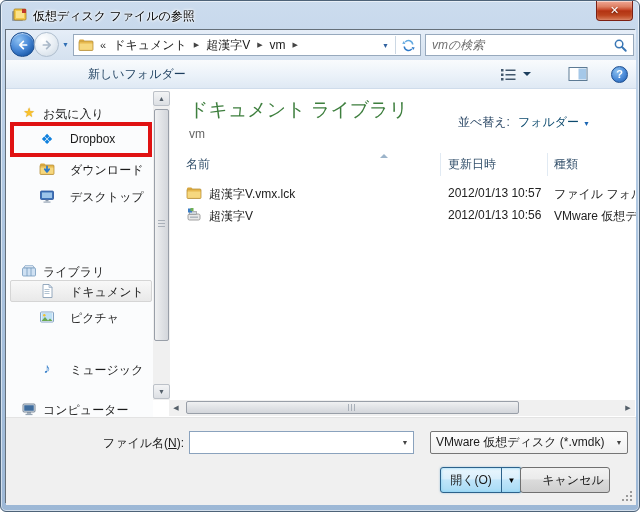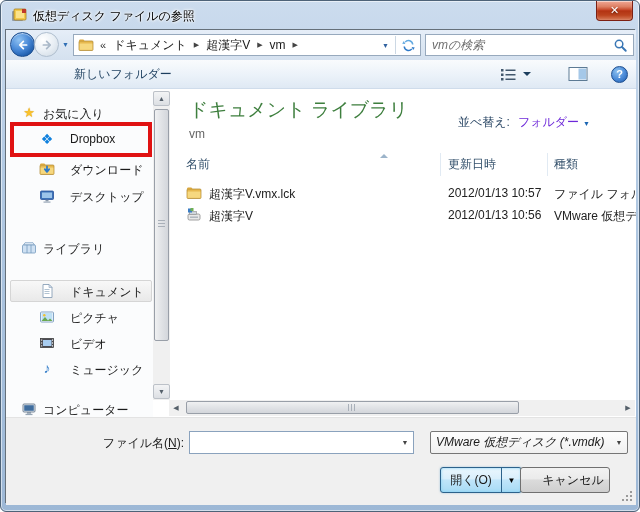--- a/index.html
+++ b/index.html
@@ -54,21 +54,21 @@
   .searchbox input::placeholder { color:#6e6e6e; font-style:italic; opacity:1; }
   .search-ic { margin-right:5px; }
 
   
   .toolbar { position:absolute; left:0; top:30px; width:630px; height:29px;
     background:linear-gradient(180deg,#f9fbfd 0%,#ebf2f9 55%,#dfe9f4 100%);
     border-bottom:1px solid #cfdceb; color:#1c3e5e; }
   .tb-btn { position:absolute; top:0; height:28px; display:flex; align-items:center; gap:5px;
     padding:0 4px; white-space:nowrap; }
   .tb-organize { left:9px;margin-top:27px; }
-  .tb-newfolder { left:64px;font-family:Liberation Mono, monospace; }
+  .tb-newfolder { left:78px;font-family:Liberation Mono, monospace; }
   .tb-caret { width:0; height:0; border-left:4px solid transparent; border-right:4px solid transparent;
     border-top:4px solid #1c3e5e; }
   .tb-views { left:490px; }
   .tb-preview { left:558px; }
   .tb-help { left:601px; }
   .help-circle { width:17px; height:17px; border-radius:50%;
     background:radial-gradient(circle at 35% 30%,#8cc0ee 0%,#4a8ad8 55%,#1d5cab 100%);
     border:1px solid #1c4d8e; color:#fff; font-weight:bold; font-size:11px;
     display:flex; align-items:center; justify-content:center; }
 
@@ -97,21 +97,21 @@
     background:linear-gradient(90deg,#f0f1f2,#e2e4e7 45%,#d3d6db); border:1px solid #999fa8; border-radius:2px; }
   .vthumb::after { content:""; position:absolute; left:3px; top:50%; margin-top:-5px; width:7px; height:9px;
     background:repeating-linear-gradient(180deg,#a9b0b9 0 1px,transparent 1px 3px); }
 
   
   .filearea { position:absolute; left:164px; top:0; width:466px; height:311px; overflow:hidden; background:#fff; }
   .lib-title { position:absolute; left:19px; top:8px; font-size:19px; color:#3e7f3e; white-space:nowrap; }
   .lib-sub { position:absolute; left:19px; top:38px; color:#666; }
   .arrange { position:absolute; left:288px; top:25px; white-space:nowrap; }
   .arrange .a-lbl { color:#1e3c5c; }
-  .arrange .a-val { color:#6d28d9; margin-left:8px; }
+  .arrange .a-val { color:#0c4a6e; margin-left:8px; }
   .arrange .a-dd { font-size:7px; color:#1b66b3; margin-left:4px; }
   .colheaders { position:absolute; left:0; top:64px; width:640px; height:23px; display:flex; color:#33506b; }
   .colh { height:23px; line-height:23px; border-right:1px solid #e1eaf3; overflow:hidden; white-space:nowrap; }
   .colh.c-name { width:271px; padding-left:16px; position:relative; }
   .colh.c-date { width:107px; padding-left:7px; }
   .colh.c-type { width:262px; padding-left:6px; border-right:none; }
   .sort-asc { position:absolute; left:210px; top:1px; width:0; height:0;
     border-left:4px solid transparent; border-right:4px solid transparent; border-bottom:4px solid #9cb4ca; }
   .frow { position:absolute; left:0; width:640px; height:22px; }
   .frow .f-ic { position:absolute; left:16px; top:3px; width:16px; height:16px; }
@@ -134,21 +134,21 @@
     border-top:1px solid #e3e3e3; }
   .fname-label { position:absolute; left:18px; top:17px; width:160px; text-align:right; white-space:nowrap; }
   .fname-label .ak { text-decoration:underline; }
   .fname-input { position:absolute; left:183px; top:13px; width:225px; height:23px; background:#fff;
     border:1px solid #8aa2bd; display:flex; align-items:center; }
   .fname-input input { flex:1; border:none; outline:none; padding-left:6px; height:18px;
     font:12px "Liberation Sans","DejaVu Sans",sans-serif; background:transparent; }
   .combo-dd { width:16px; text-align:center; font-size:7px; color:#444; }
   .type-combo { position:absolute; left:424px; top:13px; width:198px; height:23px;
     background:linear-gradient(180deg,#fdfdfd,#f0f0f0); border:1px solid #767676; border-radius:2px;
-    display:flex; align-items:center;font-style:italic; }
+    display:flex; align-items:center; }
   .type-combo .tc-text { flex:1; padding-left:5px; white-space:nowrap; overflow:hidden; }
   .btn-open { position:absolute; left:434px; top:49px; width:82px; height:26px; display:flex;
     border:1px solid #2c628b; border-radius:3px;
     background:linear-gradient(180deg,#ebf6fd 0%,#d9effc 45%,#c0e5fa 50%,#a8dbf5 100%);
     box-shadow:inset 0 0 3px #7fd0f2, 0 0 2px rgba(60,140,190,.5); }
   .btn-open .bo-label { flex:1; display:flex; align-items:center; justify-content:center; white-space:nowrap; }
   .btn-open .bo-split { width:1px; background:#2c628b; }
   .btn-open .bo-arrow { width:19px; display:flex; align-items:center; justify-content:center; font-size:8px; color:#000; }
   .btn-cancel { position:absolute; left:514px; top:49px; width:90px; height:26px;
     border:1px solid #707070; border-radius:3px;
@@ -287,21 +287,21 @@
               <rect x="1.5" y="3" width="13" height="8.5" rx="1" fill="#3c72b8" stroke="#27529a" stroke-width="0.8"></rect>
               <rect x="3" y="4.5" width="10" height="5.5" fill="#9cc4ea"></rect>
               <rect x="6.5" y="11.8" width="3" height="1.6" fill="#8a98a8"></rect>
               <rect x="4.5" y="13.5" width="7" height="1.2" fill="#9aa8b8"></rect>
             </svg>
           </span>
           <span class="lbl">デスクトップ</span>
         </div>
 
 
-        <div class="side-item hdr" style="top:149px">
+        <div class="side-item hdr" style="top:172px">
           <span class="ic">
             <svg width="16" height="16" viewBox="0 0 16 16">
               <path d="M2.5 5l1.5-2.3h8L13.5 5z" fill="#e8f1fa" stroke="#7599bd" stroke-width="0.7"></path>
               <rect x="1.5" y="5" width="13" height="8" rx="1" fill="#cfe1f3" stroke="#7599bd" stroke-width="0.8"></rect>
               <path d="M6 5v8M10 5v8" stroke="#7599bd" stroke-width="0.8"></path>
             </svg>
           </span>
           <span class="lbl">ライブラリ</span>
         </div>
 
@@ -322,35 +322,20 @@
             <svg width="16" height="16" viewBox="0 0 16 16">
               <rect x="1.5" y="3" width="13" height="10" rx="1" fill="#fff" stroke="#7599bd" stroke-width="0.9"></rect>
               <rect x="2.5" y="4" width="11" height="8" fill="#bfe0f5"></rect>
               <circle cx="5.3" cy="6.3" r="1.2" fill="#f5c02c"></circle>
               <path d="M2.5 12l3.5-4 3 3.5 2-2 2.5 2.5z" fill="#6aa84f"></path>
             </svg>
           </span>
           <span class="lbl">ピクチャ</span>
         </div>
 
-        <div class="side-item chd" style="top:244px">
-          <span class="ic">
-            <svg width="16" height="16" viewBox="0 0 16 16">
-              <rect x="1.5" y="3.5" width="13" height="9" fill="#4a4a52" stroke="#333" stroke-width="0.7"></rect>
-              <rect x="4" y="5" width="8.5" height="6" fill="#a8cdf0"></rect>
-              <rect x="2.2" y="4.5" width="1" height="1.2" fill="#fff"></rect>
-                <rect x="2.2" y="7.4" width="1" height="1.2" fill="#fff"></rect>
-              <rect x="2.2" y="10.3" width="1" height="1.2" fill="#fff"></rect>
-              <rect x="13" y="4.5" width="1" height="1.2" fill="#fff"></rect>
-                <rect x="13" y="7.4" width="1" height="1.2" fill="#fff"></rect>
-              <rect x="13" y="10.3" width="1" height="1.2" fill="#fff"></rect>
-            </svg>
-          </span>
-          <span class="lbl">ビデオ</span>
-        </div>
 
         <div class="side-item chd" style="top:270px">
           <span class="ic music-ic">♪</span>
           <span class="lbl">ミュージック</span>
         </div>
 
         <div class="side-item hdr" style="top:310px">
           <span class="ic">
             <svg width="16" height="16" viewBox="0 0 16 16">
               <rect x="2" y="3" width="12" height="8" rx="1" fill="#e8eef4" stroke="#55687c" stroke-width="0.8"></rect>

